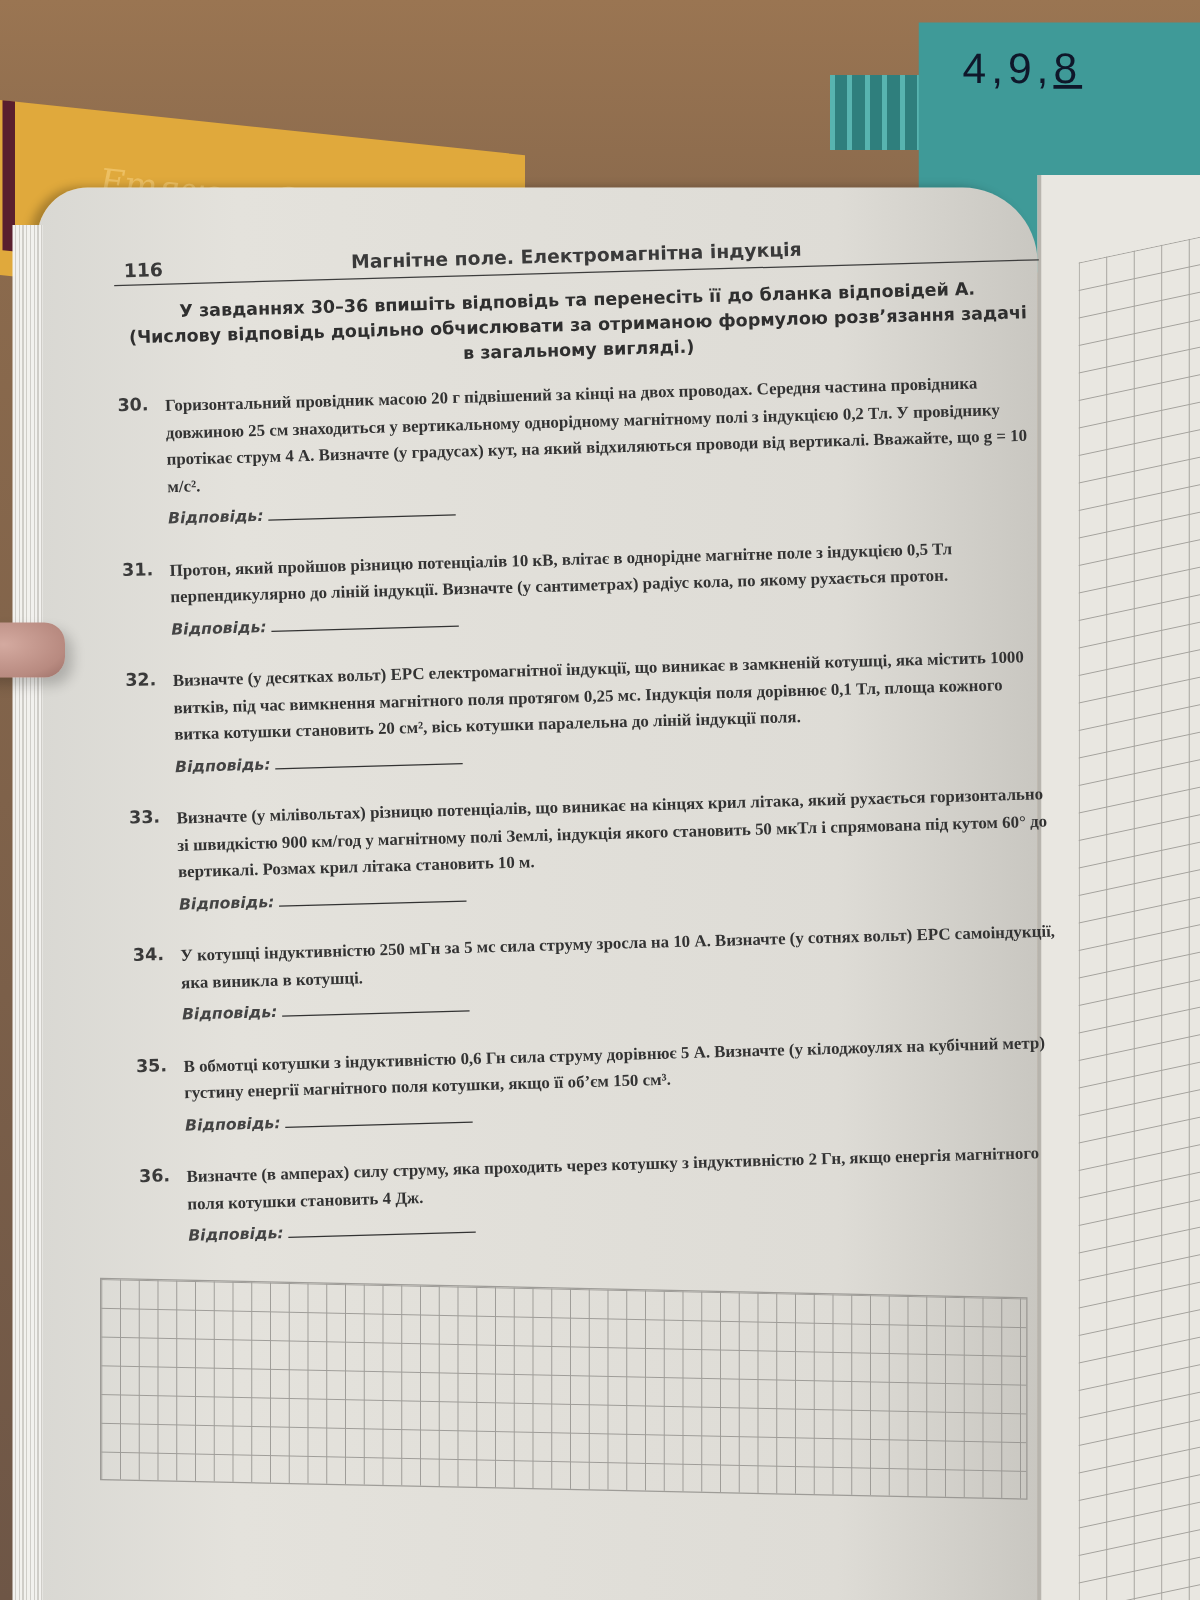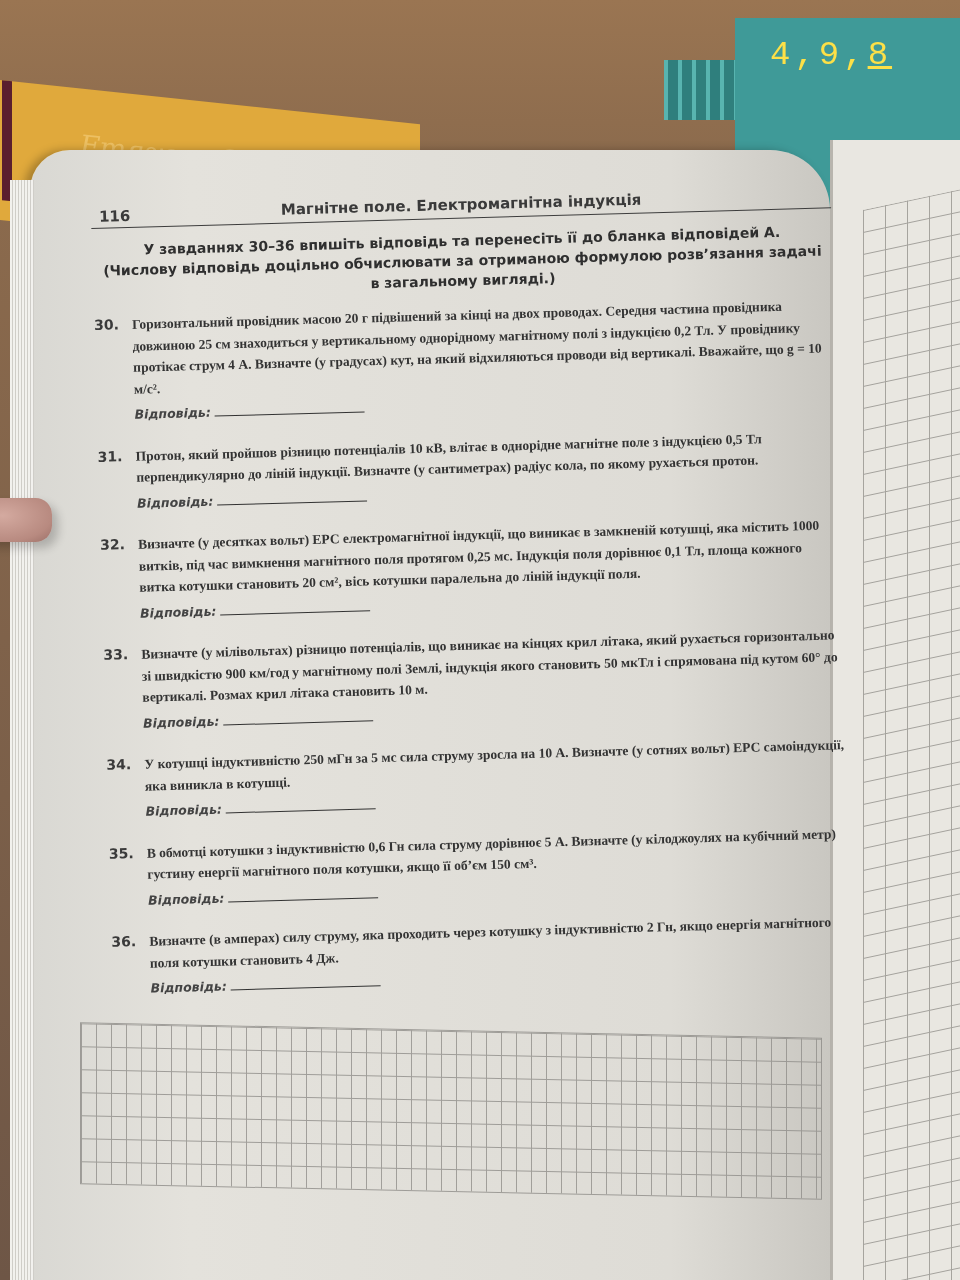--- a/index.html
+++ b/index.html
@@ -30,22 +30,22 @@
   
   .teal-notebook {
     position:absolute; left:735px; top:18px; width:240px; height:200px;
     background:#3f9a98;
   }
   .teal-stack {
     position:absolute; left:664px; top:60px; width:80px; height:60px;
     background: repeating-linear-gradient(90deg,#58b4b0 0 4px,#2f7f7d 4px 14px);
   }
   .handwritten {
-    position:absolute; left:770px; top:36px; font-size:34px; color:#fde047;
-    font-family:Liberation Mono, monospace; letter-spacing:4px;
+    position:absolute; left:770px; top:36px; font-size:34px; color:#0f172a;
+    font-family:Liberation Sans, sans-serif; letter-spacing:4px;
   }
   .handwritten .underline { text-decoration: underline; }
 
   
   .right-page {
     position:absolute; left:830px; top:140px; width:150px; height:1160px;
     background:#e9e7e1;
     border-left:3px solid #b8b5ae;
   }
   .right-grid {

